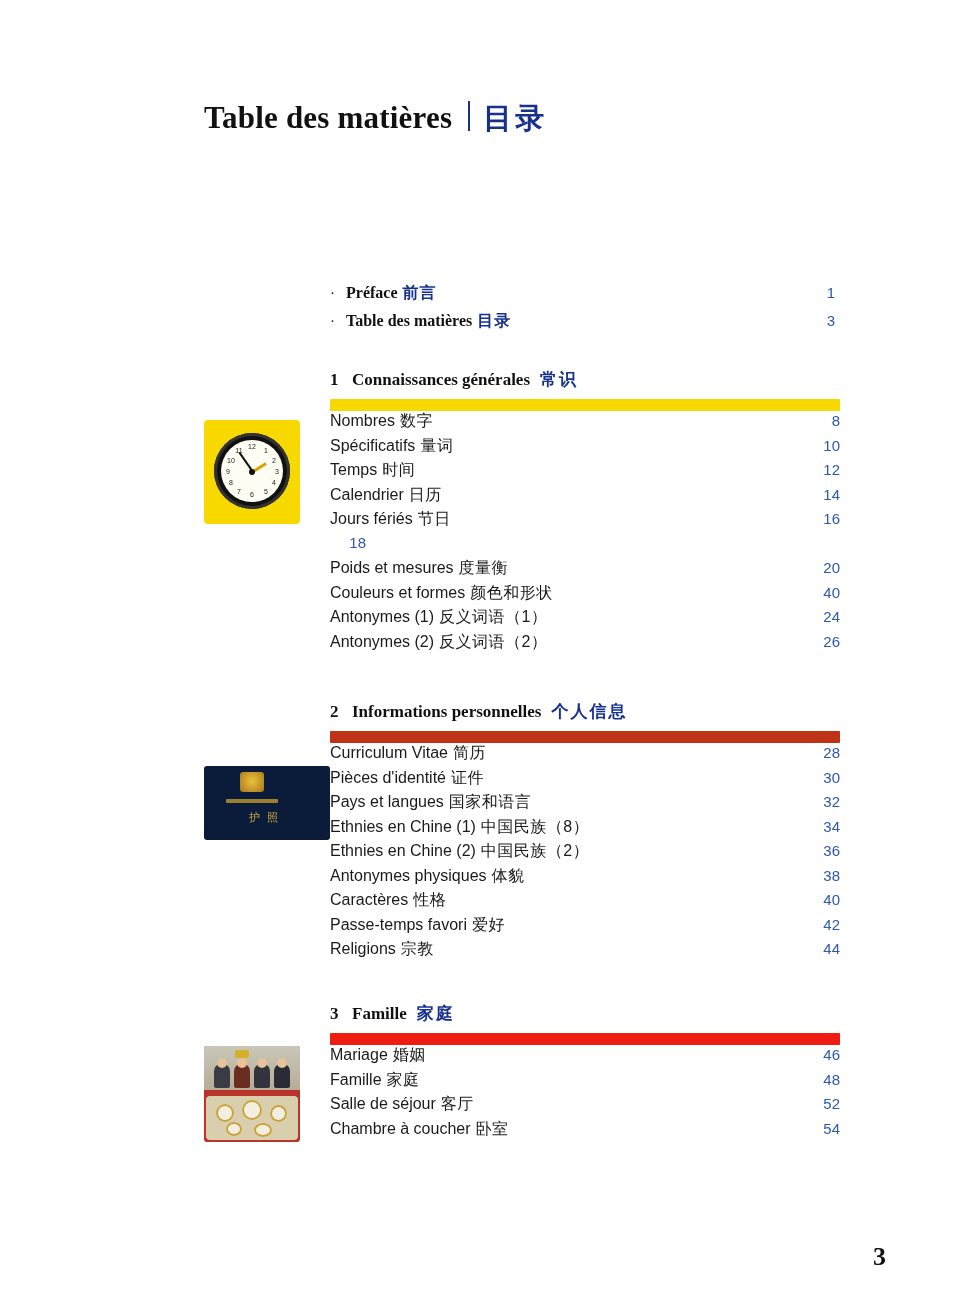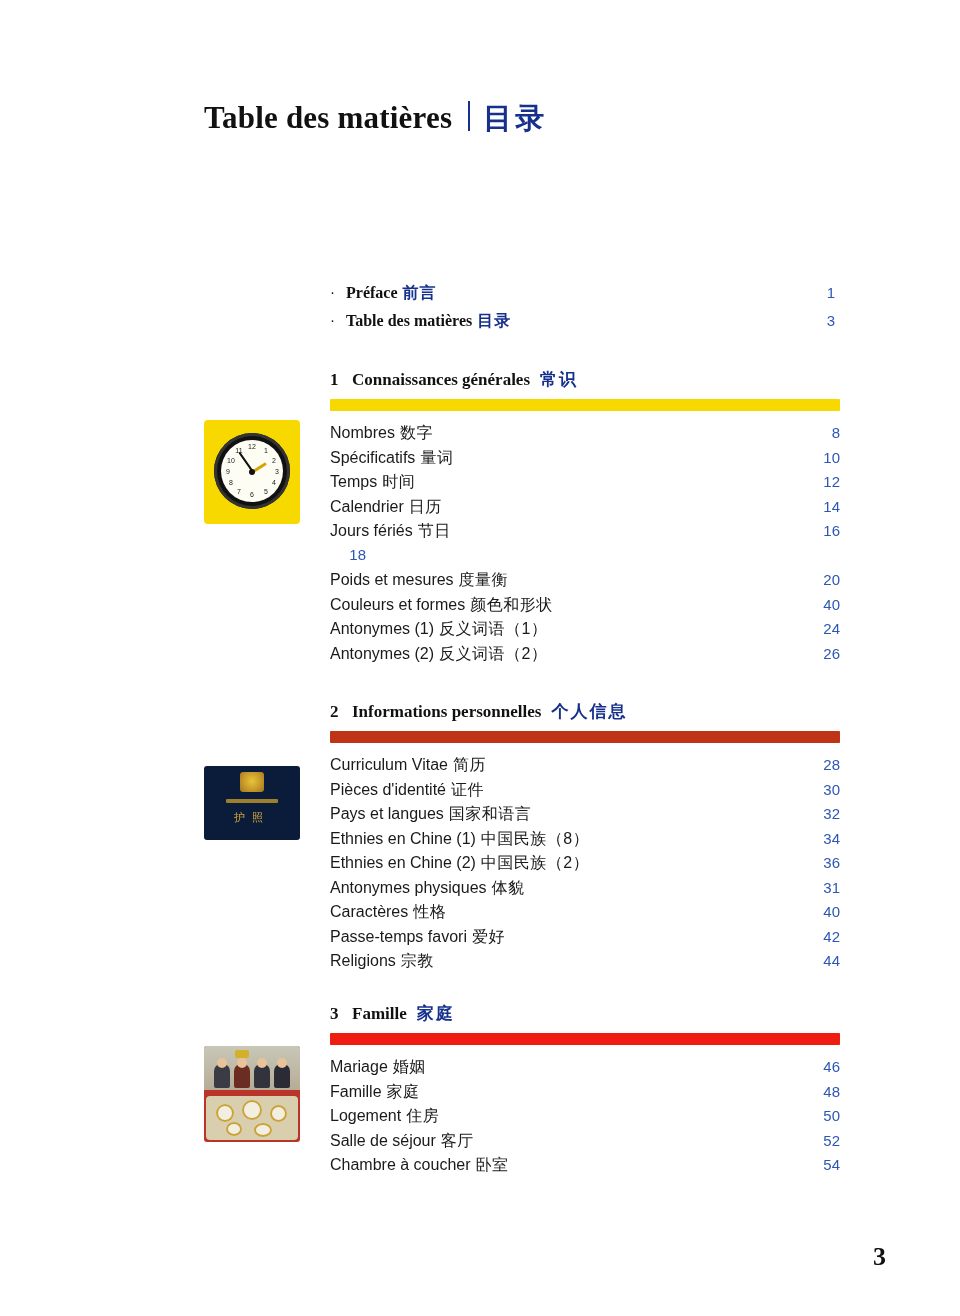--- a/index.html
+++ b/index.html
@@ -118,21 +118,20 @@
   .rule {
     height: 12px;
     width: 510px;
     border-radius: 1px;
   }
   .rule.yellow { background: #f7d900; }
   .rule.darkred { background: #bf3317; }
   .rule.red { background: #ef1c12; }
 
   .entries {
-    margin-top: 12px;
   }
   .entry {
     display: flex;
     align-items: baseline;
     height: 24.5px;
     font-size: 16px;
     color: #1a1a1a;
   }
   .entry-label { flex: 1; }
   .entry-label .cn {
@@ -215,20 +214,21 @@
   }
 
   
   .thumb-passport {
     left: 204px;
     top: 766px;
     width: 96px;
     height: 74px;
     background: #0b1b3a;
     border-radius: 3px;
+    padding-left: 30px;
   }
   .passport-emblem {
     position: absolute;
     left: 36px; top: 6px;
     width: 24px; height: 20px;
     background: radial-gradient(circle at 50% 45%, #e8c43a 0%, #c8992a 55%, #9a7420 100%);
     border-radius: 3px;
   }
   .passport-line {
     position: absolute;
@@ -426,21 +426,21 @@
       <div class="entry">
         <span class="entry-label"><span>Ethnies en Chine (1)</span><span class="cn">中国民族（8）</span></span>
         <span class="entry-page">34</span>
       </div>
       <div class="entry">
         <span class="entry-label"><span>Ethnies en Chine (2)</span><span class="cn">中国民族（2）</span></span>
         <span class="entry-page">36</span>
       </div>
       <div class="entry">
         <span class="entry-label"><span>Antonymes physiques</span><span class="cn">体貌</span></span>
-        <span class="entry-page">31</span>
+        <span class="entry-page">38</span>
       </div>
       <div class="entry">
         <span class="entry-label"><span>Caractères</span><span class="cn">性格</span></span>
         <span class="entry-page">40</span>
       </div>
       <div class="entry">
         <span class="entry-label"><span>Passe-temps favori</span><span class="cn">爱好</span></span>
         <span class="entry-page">42</span>
       </div>
       <div class="entry">
@@ -458,24 +458,20 @@
     </div>
     <div class="rule red"></div>
     <div class="entries">
       <div class="entry">
         <span class="entry-label"><span>Mariage</span><span class="cn">婚姻</span></span>
         <span class="entry-page">46</span>
       </div>
       <div class="entry">
         <span class="entry-label"><span>Famille</span><span class="cn">家庭</span></span>
         <span class="entry-page">48</span>
-      </div>
-      <div class="entry">
-        <span class="entry-label"><span>Logement</span><span class="cn">住房</span></span>
-        <span class="entry-page">50</span>
       </div>
       <div class="entry">
         <span class="entry-label"><span>Salle de séjour</span><span class="cn">客厅</span></span>
         <span class="entry-page">52</span>
       </div>
       <div class="entry">
         <span class="entry-label"><span>Chambre à coucher</span><span class="cn">卧室</span></span>
         <span class="entry-page">54</span>
       </div>
     </div>

